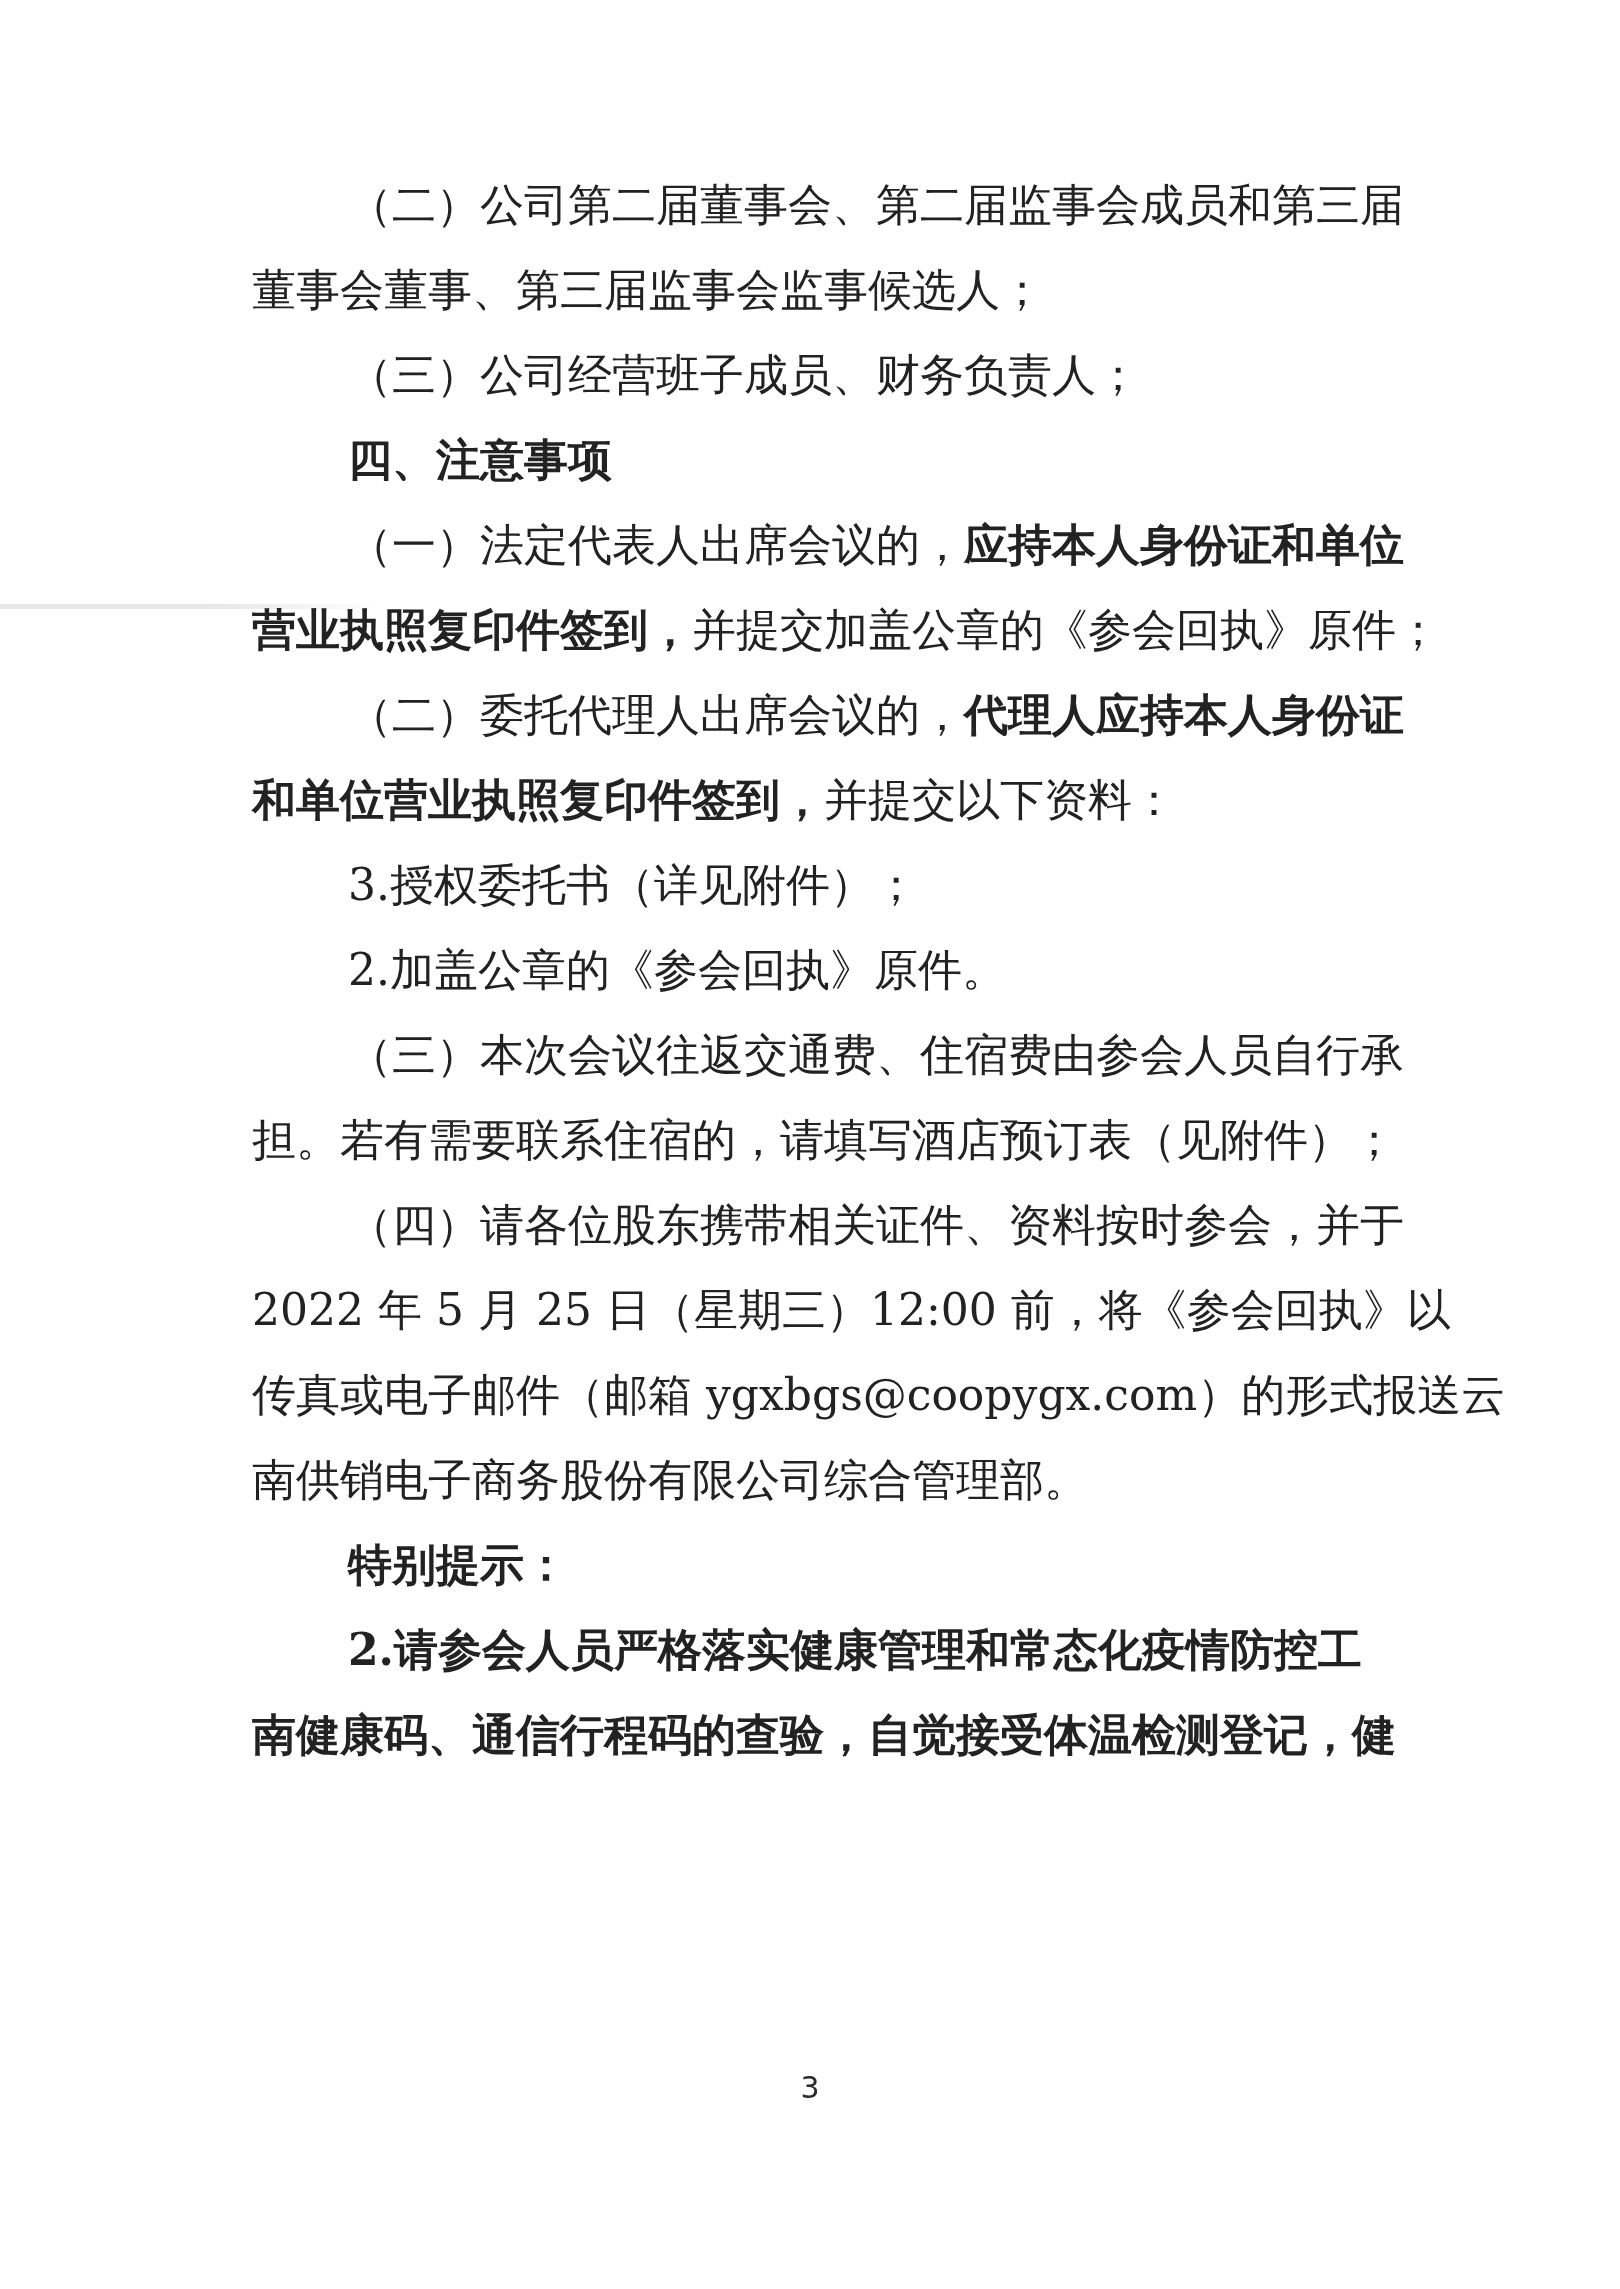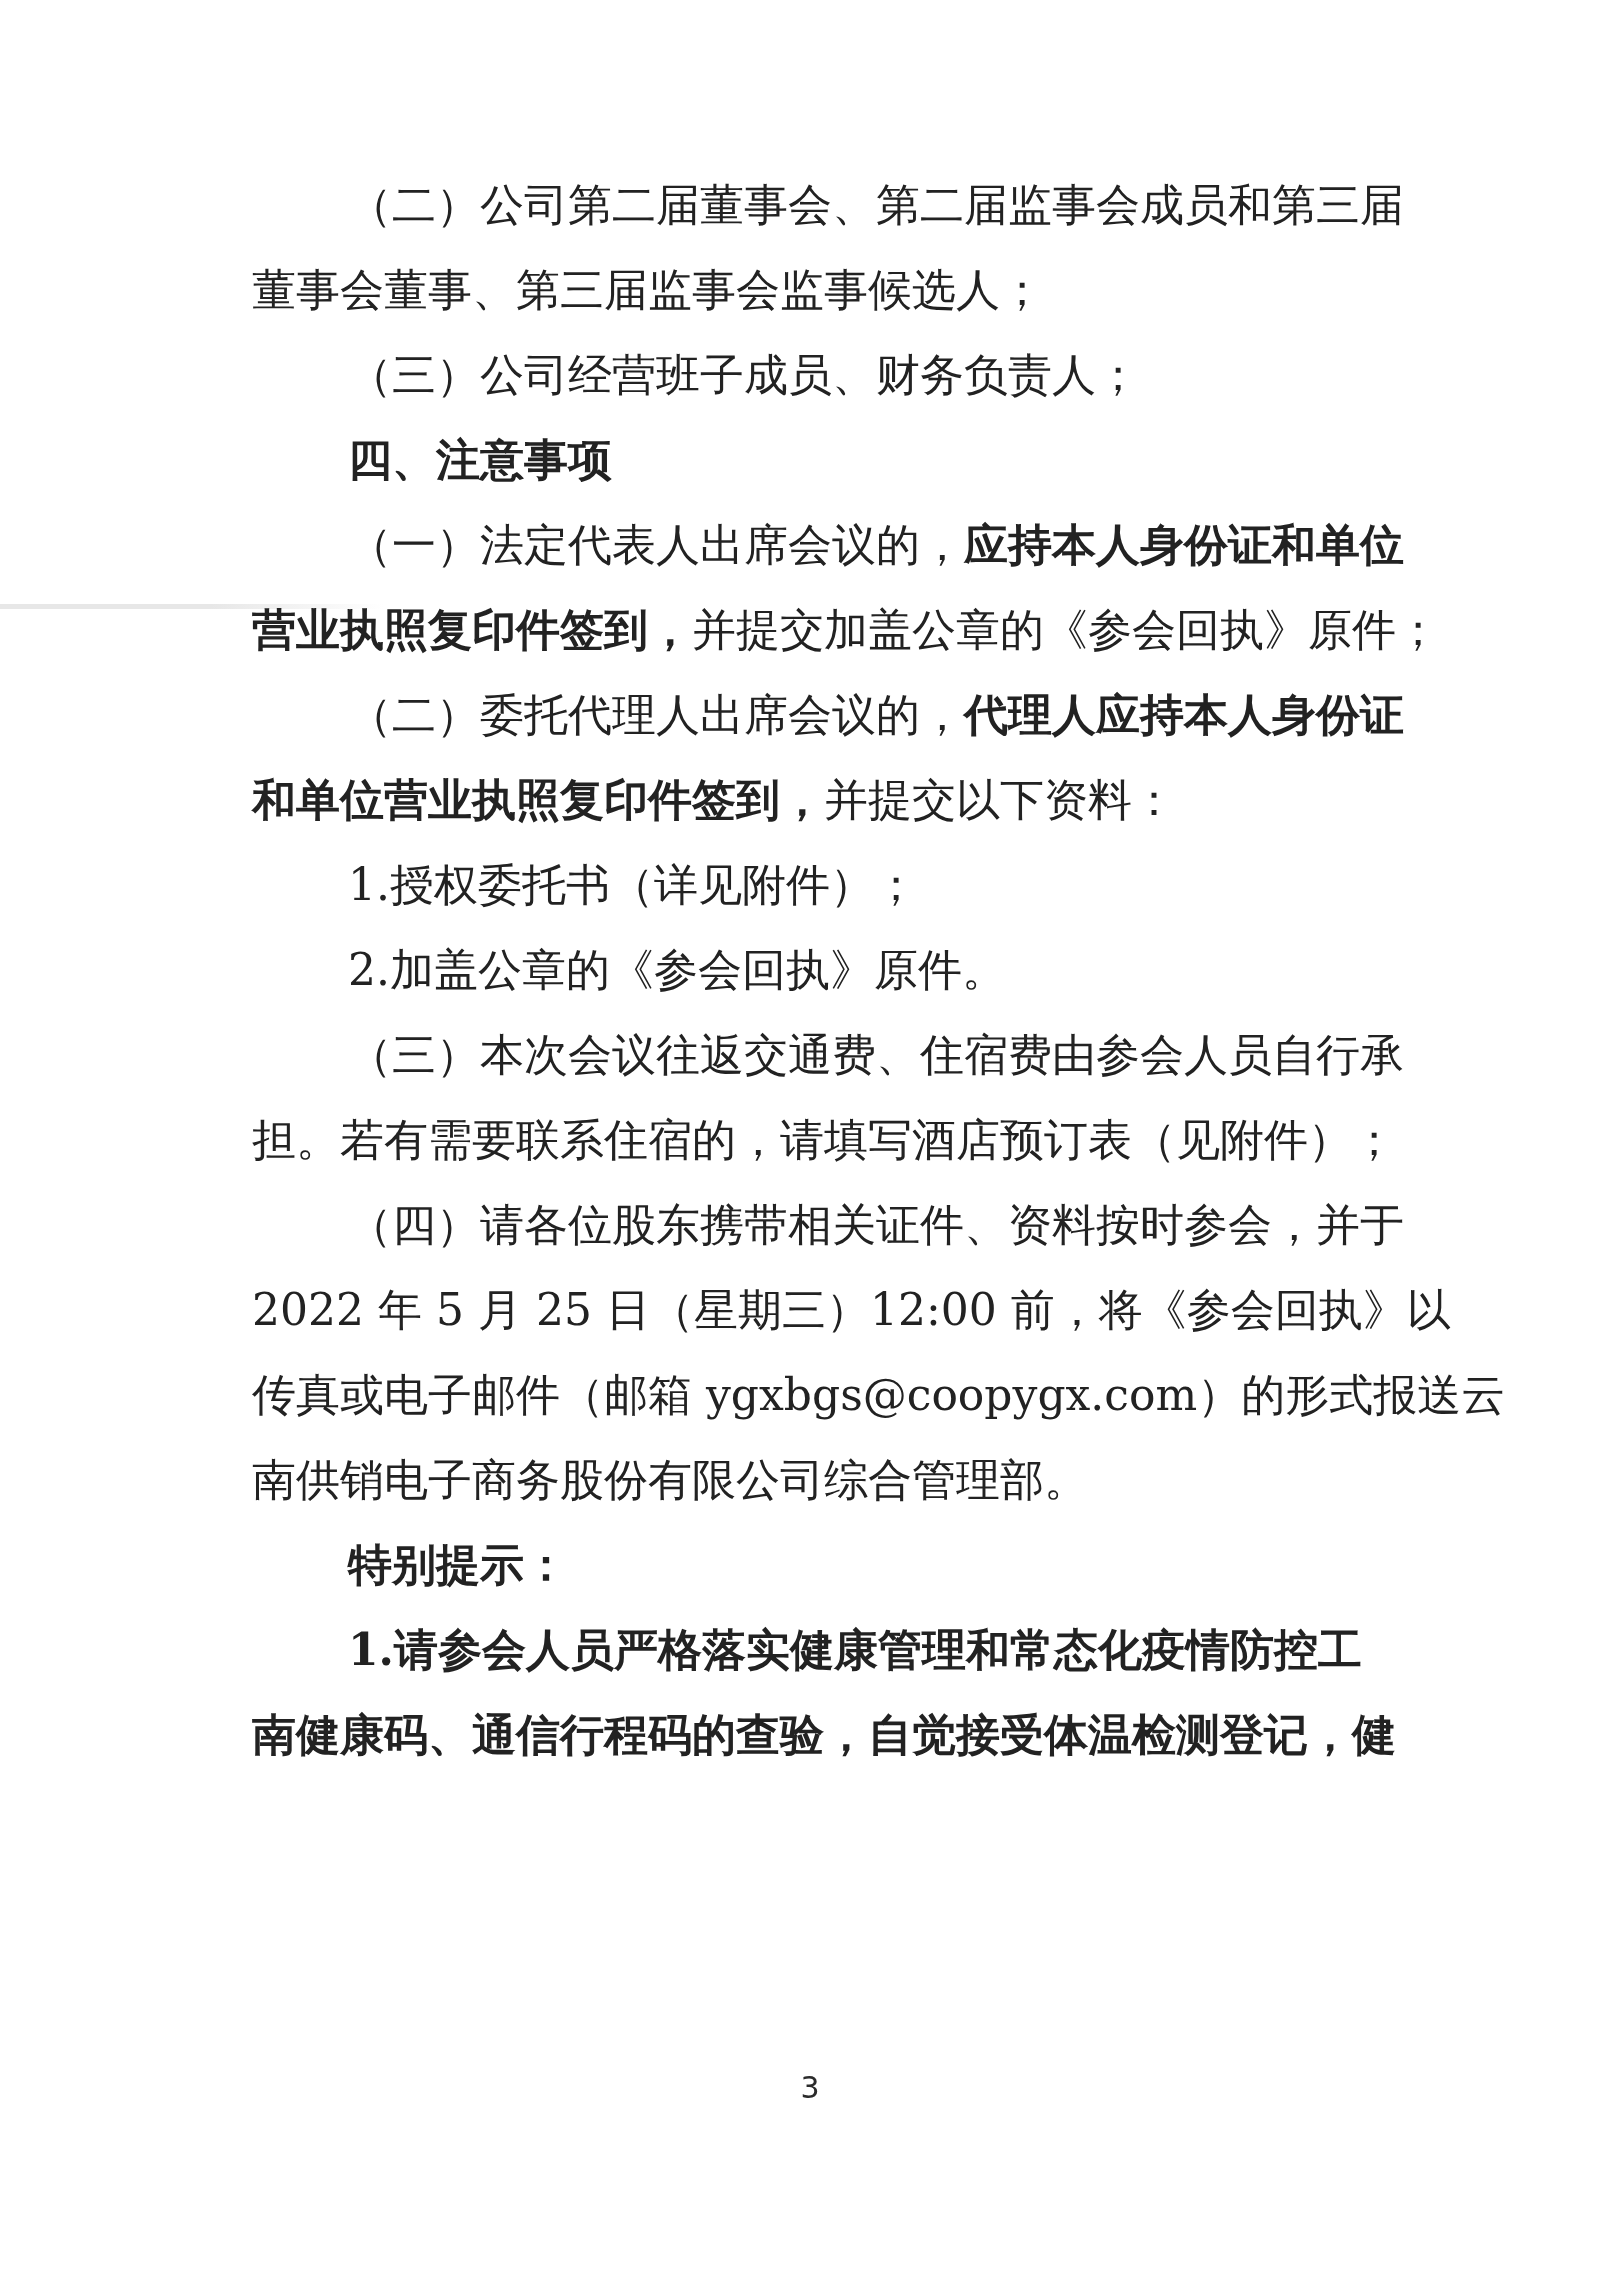--- a/index.html
+++ b/index.html
@@ -67,27 +67,27 @@
   <div class="scan-artifact"></div>
   <main class="doc-lines">
       <div class="line indent"><span>（二）公司第二届董事会、第二届监事会成员和第三届</span></div>
       <div class="line"><span>董事会董事、第三届监事会监事候选人；</span></div>
       <div class="line indent"><span>（三）公司经营班子成员、财务负责人；</span></div>
       <div class="line indent"><span class="bold">四、注意事项</span></div>
       <div class="line indent"><span>（一）法定代表人出席会议的，</span><span class="bold">应持本人身份证和单位</span></div>
       <div class="line"><span class="bold">营业执照复印件签到，</span><span>并提交加盖公章的《参会回执》原件；</span></div>
       <div class="line indent"><span>（二）委托代理人出席会议的，</span><span class="bold">代理人应持本人身份证</span></div>
       <div class="line"><span class="bold">和单位营业执照复印件签到，</span><span>并提交以下资料：</span></div>
-      <div class="line indent"><span>1.授权委托书（详见附件）；</span></div>
+      <div class="line indent"><span>3.授权委托书（详见附件）；</span></div>
       <div class="line indent"><span>2.加盖公章的《参会回执》原件。</span></div>
       <div class="line indent"><span>（三）本次会议往返交通费、住宿费由参会人员自行承</span></div>
       <div class="line"><span>担。若有需要联系住宿的，请填写酒店预订表（见附件）；</span></div>
       <div class="line indent"><span>（四）请各位股东携带相关证件、资料按时参会，并于</span></div>
       <div class="line"><span>2022 年 5 月 25 日（星期三）12:00 前，将《参会回执》以</span></div>
       <div class="line"><span>传真或电子邮件（邮箱 ygxbgs@coopygx.com）的形式报送云</span></div>
       <div class="line"><span>南供销电子商务股份有限公司综合管理部。</span></div>
       <div class="line indent"><span class="bold">特别提示：</span></div>
-      <div class="line indent"><span class="bold">1.请参会人员严格落实健康管理和常态化疫情防控工</span></div>
+      <div class="line indent"><span class="bold">2.请参会人员严格落实健康管理和常态化疫情防控工</span></div>
       <div class="line"><span class="bold">南健康码、通信行程码的查验，自觉接受体温检测登记，健</span></div>
     </main>
   <div class="page-number">3</div>
 </div>
 
 
 </body></html>

